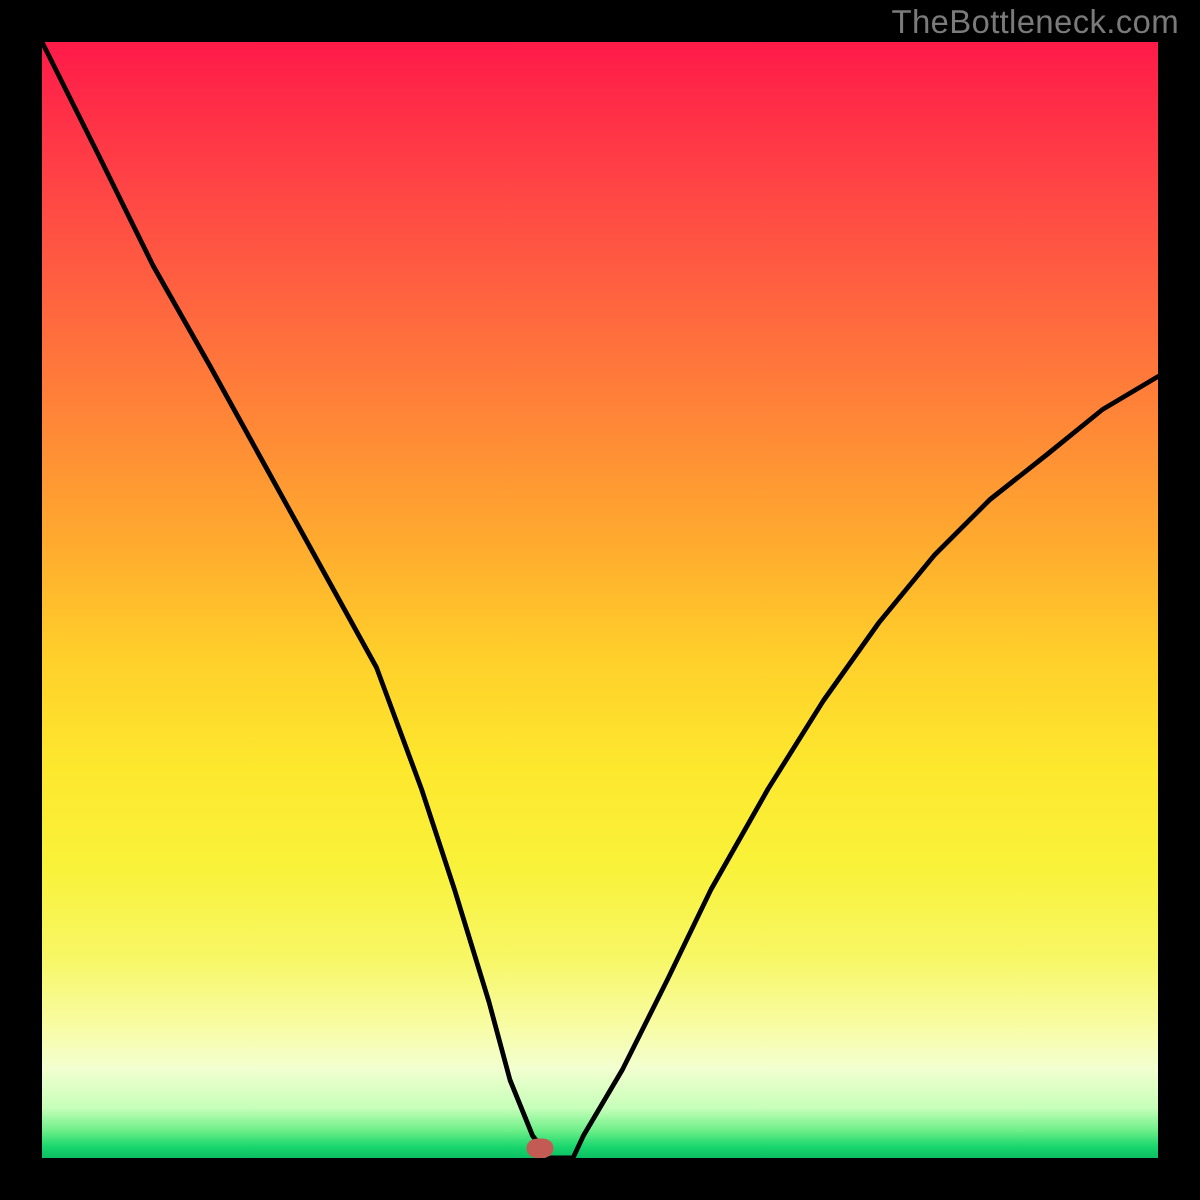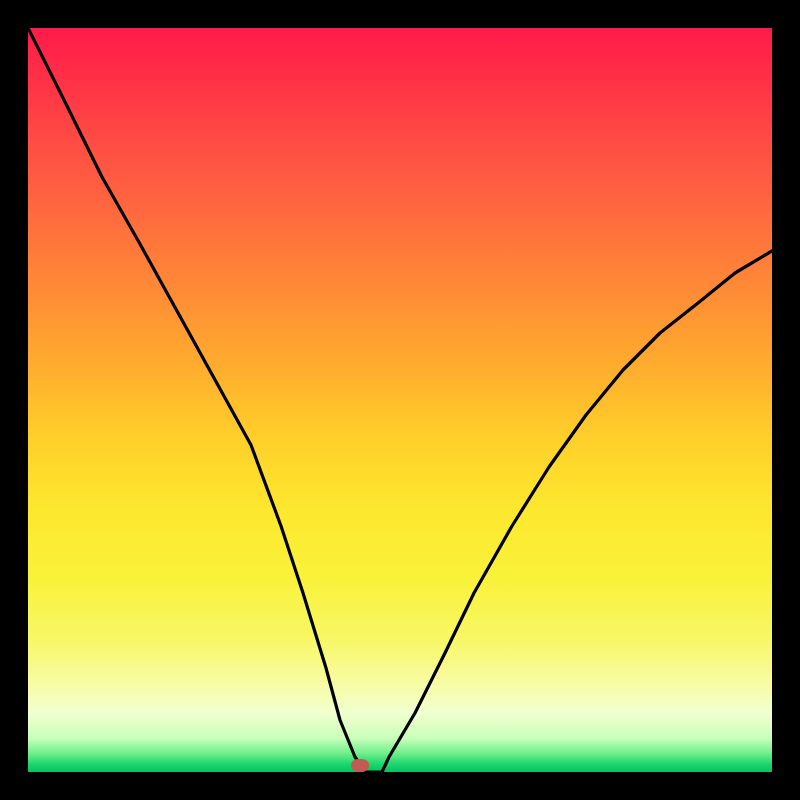--- a/index.html
+++ b/index.html
@@ -75,20 +75,21 @@
     height: 13px;
     border-radius: 7px / 6px;
     z-index: 3;
   }
 </style>
 </head>
 <body>
 
 <div class="frame">
 
+  <div class="watermark">TheBottleneck.com</div>
 
   <div class="plot">
 
     <div class="gradient"></div>
 
     <svg class="curve" viewBox="0 0 744 744" preserveAspectRatio="none">
       <path fill="none" stroke="#000" stroke-width="3.2" stroke-linejoin="round" stroke-linecap="round" d="M 0 0 L 37 74 L 74 149 L 112 216 L 149 283 L 186 350 L 223 417 L 253 498 L 275 565 L 298 640 L 312 692 L 327 729 L 338 744 L 346 744 L 354 744 L 361 729 L 387 685 L 417 625 L 446 565 L 484 498 L 521 439 L 558 387 L 595 342 L 632 305 L 670 275 L 707 245 L 744 223"></path>
     </svg>
 
     <div class="marker" style="left:323px;top:731px;background:#c45a54;"></div>

